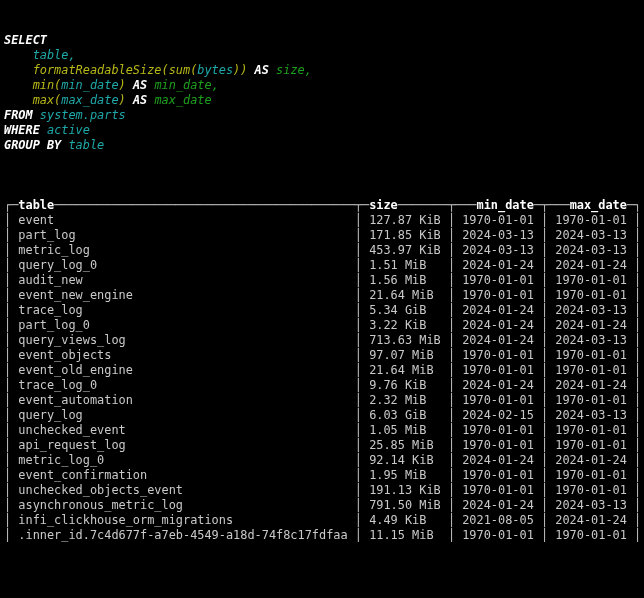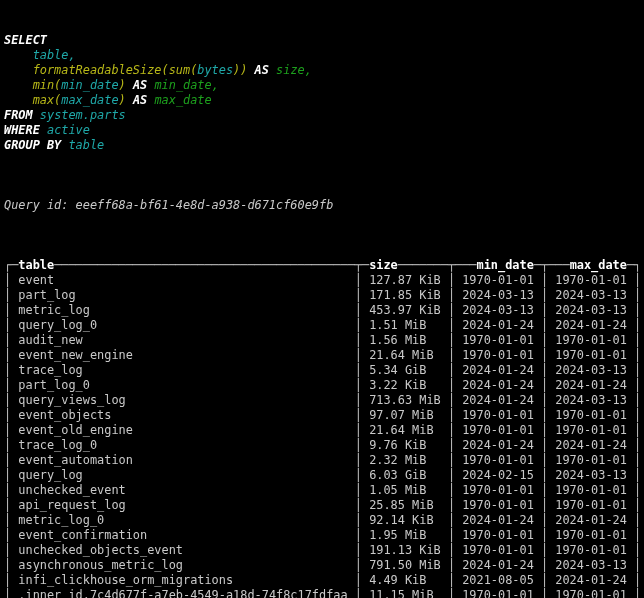--- a/index.html
+++ b/index.html
@@ -22,15 +22,14 @@
   .fn  { color: #b8b818; }                      
   .al  { color: #1da01d; }                      
   .hdr { color: #ffffff; font-weight: bold; }   
   .bd  { color: #c9c9c9; }                      
 </style>
 </head>
 <body>
 
 <div class="terminal">
   <div id="query" class="block"><div><span class="kw">SELECT</span></div><div><span>    </span><span class="id">table,</span></div><div><span>    </span><span class="fn">formatReadableSize(sum(</span><span class="id">bytes</span><span class="fn">))</span><span> </span><span class="kw">AS</span><span> </span><span class="al">size,</span></div><div><span>    </span><span class="fn">min(</span><span class="id">min_date</span><span class="fn">)</span><span> </span><span class="kw">AS</span><span> </span><span class="al">min_date,</span></div><div><span>    </span><span class="fn">max(</span><span class="id">max_date</span><span class="fn">)</span><span> </span><span class="kw">AS</span><span> </span><span class="al">max_date</span></div><div><span class="kw">FROM</span><span> </span><span class="id">system.parts</span></div><div><span class="kw">WHERE</span><span> </span><span class="id">active</span></div><div><span class="kw">GROUP BY</span><span> </span><span class="id">table</span></div></div>
-  <div class="block">Query id: eeeff68a-bf61-4e8d-a938-d671cf60e9fb</div>
   <div id="result"><div><span class="bd">┌─</span><span class="hdr">table</span><span class="bd">─────────────────────────────────────────</span><span class="bd">─┬─</span><span class="hdr">size</span><span class="bd">──────</span><span class="bd">─┬─</span><span class="bd">──</span><span class="hdr">min_date</span><span class="bd">─┬─</span><span class="bd">──</span><span class="hdr">max_date</span><span class="bd">─┐</span></div><div><span class="bd">│ </span><span>event                                         </span><span class="bd"> │ </span><span>127.87 KiB</span><span class="bd"> │ </span><span>1970-01-01</span><span class="bd"> │ </span><span>1970-01-01</span><span class="bd"> │</span></div><div><span class="bd">│ </span><span>part_log                                      </span><span class="bd"> │ </span><span>171.85 KiB</span><span class="bd"> │ </span><span>2024-03-13</span><span class="bd"> │ </span><span>2024-03-13</span><span class="bd"> │</span></div><div><span class="bd">│ </span><span>metric_log                                    </span><span class="bd"> │ </span><span>453.97 KiB</span><span class="bd"> │ </span><span>2024-03-13</span><span class="bd"> │ </span><span>2024-03-13</span><span class="bd"> │</span></div><div><span class="bd">│ </span><span>query_log_0                                   </span><span class="bd"> │ </span><span>1.51 MiB  </span><span class="bd"> │ </span><span>2024-01-24</span><span class="bd"> │ </span><span>2024-01-24</span><span class="bd"> │</span></div><div><span class="bd">│ </span><span>audit_new                                     </span><span class="bd"> │ </span><span>1.56 MiB  </span><span class="bd"> │ </span><span>1970-01-01</span><span class="bd"> │ </span><span>1970-01-01</span><span class="bd"> │</span></div><div><span class="bd">│ </span><span>event_new_engine                              </span><span class="bd"> │ </span><span>21.64 MiB </span><span class="bd"> │ </span><span>1970-01-01</span><span class="bd"> │ </span><span>1970-01-01</span><span class="bd"> │</span></div><div><span class="bd">│ </span><span>trace_log                                     </span><span class="bd"> │ </span><span>5.34 GiB  </span><span class="bd"> │ </span><span>2024-01-24</span><span class="bd"> │ </span><span>2024-03-13</span><span class="bd"> │</span></div><div><span class="bd">│ </span><span>part_log_0                                    </span><span class="bd"> │ </span><span>3.22 KiB  </span><span class="bd"> │ </span><span>2024-01-24</span><span class="bd"> │ </span><span>2024-01-24</span><span class="bd"> │</span></div><div><span class="bd">│ </span><span>query_views_log                               </span><span class="bd"> │ </span><span>713.63 MiB</span><span class="bd"> │ </span><span>2024-01-24</span><span class="bd"> │ </span><span>2024-03-13</span><span class="bd"> │</span></div><div><span class="bd">│ </span><span>event_objects                                 </span><span class="bd"> │ </span><span>97.07 MiB </span><span class="bd"> │ </span><span>1970-01-01</span><span class="bd"> │ </span><span>1970-01-01</span><span class="bd"> │</span></div><div><span class="bd">│ </span><span>event_old_engine                              </span><span class="bd"> │ </span><span>21.64 MiB </span><span class="bd"> │ </span><span>1970-01-01</span><span class="bd"> │ </span><span>1970-01-01</span><span class="bd"> │</span></div><div><span class="bd">│ </span><span>trace_log_0                                   </span><span class="bd"> │ </span><span>9.76 KiB  </span><span class="bd"> │ </span><span>2024-01-24</span><span class="bd"> │ </span><span>2024-01-24</span><span class="bd"> │</span></div><div><span class="bd">│ </span><span>event_automation                              </span><span class="bd"> │ </span><span>2.32 MiB  </span><span class="bd"> │ </span><span>1970-01-01</span><span class="bd"> │ </span><span>1970-01-01</span><span class="bd"> │</span></div><div><span class="bd">│ </span><span>query_log                                     </span><span class="bd"> │ </span><span>6.03 GiB  </span><span class="bd"> │ </span><span>2024-02-15</span><span class="bd"> │ </span><span>2024-03-13</span><span class="bd"> │</span></div><div><span class="bd">│ </span><span>unchecked_event                               </span><span class="bd"> │ </span><span>1.05 MiB  </span><span class="bd"> │ </span><span>1970-01-01</span><span class="bd"> │ </span><span>1970-01-01</span><span class="bd"> │</span></div><div><span class="bd">│ </span><span>api_request_log                               </span><span class="bd"> │ </span><span>25.85 MiB </span><span class="bd"> │ </span><span>1970-01-01</span><span class="bd"> │ </span><span>1970-01-01</span><span class="bd"> │</span></div><div><span class="bd">│ </span><span>metric_log_0                                  </span><span class="bd"> │ </span><span>92.14 KiB </span><span class="bd"> │ </span><span>2024-01-24</span><span class="bd"> │ </span><span>2024-01-24</span><span class="bd"> │</span></div><div><span class="bd">│ </span><span>event_confirmation                            </span><span class="bd"> │ </span><span>1.95 MiB  </span><span class="bd"> │ </span><span>1970-01-01</span><span class="bd"> │ </span><span>1970-01-01</span><span class="bd"> │</span></div><div><span class="bd">│ </span><span>unchecked_objects_event                       </span><span class="bd"> │ </span><span>191.13 KiB</span><span class="bd"> │ </span><span>1970-01-01</span><span class="bd"> │ </span><span>1970-01-01</span><span class="bd"> │</span></div><div><span class="bd">│ </span><span>asynchronous_metric_log                       </span><span class="bd"> │ </span><span>791.50 MiB</span><span class="bd"> │ </span><span>2024-01-24</span><span class="bd"> │ </span><span>2024-03-13</span><span class="bd"> │</span></div><div><span class="bd">│ </span><span>infi_clickhouse_orm_migrations                </span><span class="bd"> │ </span><span>4.49 KiB  </span><span class="bd"> │ </span><span>2021-08-05</span><span class="bd"> │ </span><span>2024-01-24</span><span class="bd"> │</span></div><div><span class="bd">│ </span><span>.inner_id.7c4d677f-a7eb-4549-a18d-74f8c17fdfaa</span><span class="bd"> │ </span><span>11.15 MiB </span><span class="bd"> │ </span><span>1970-01-01</span><span class="bd"> │ </span><span>1970-01-01</span><span class="bd"> │</span></div></div>
 </div>
 
 </body></html>

